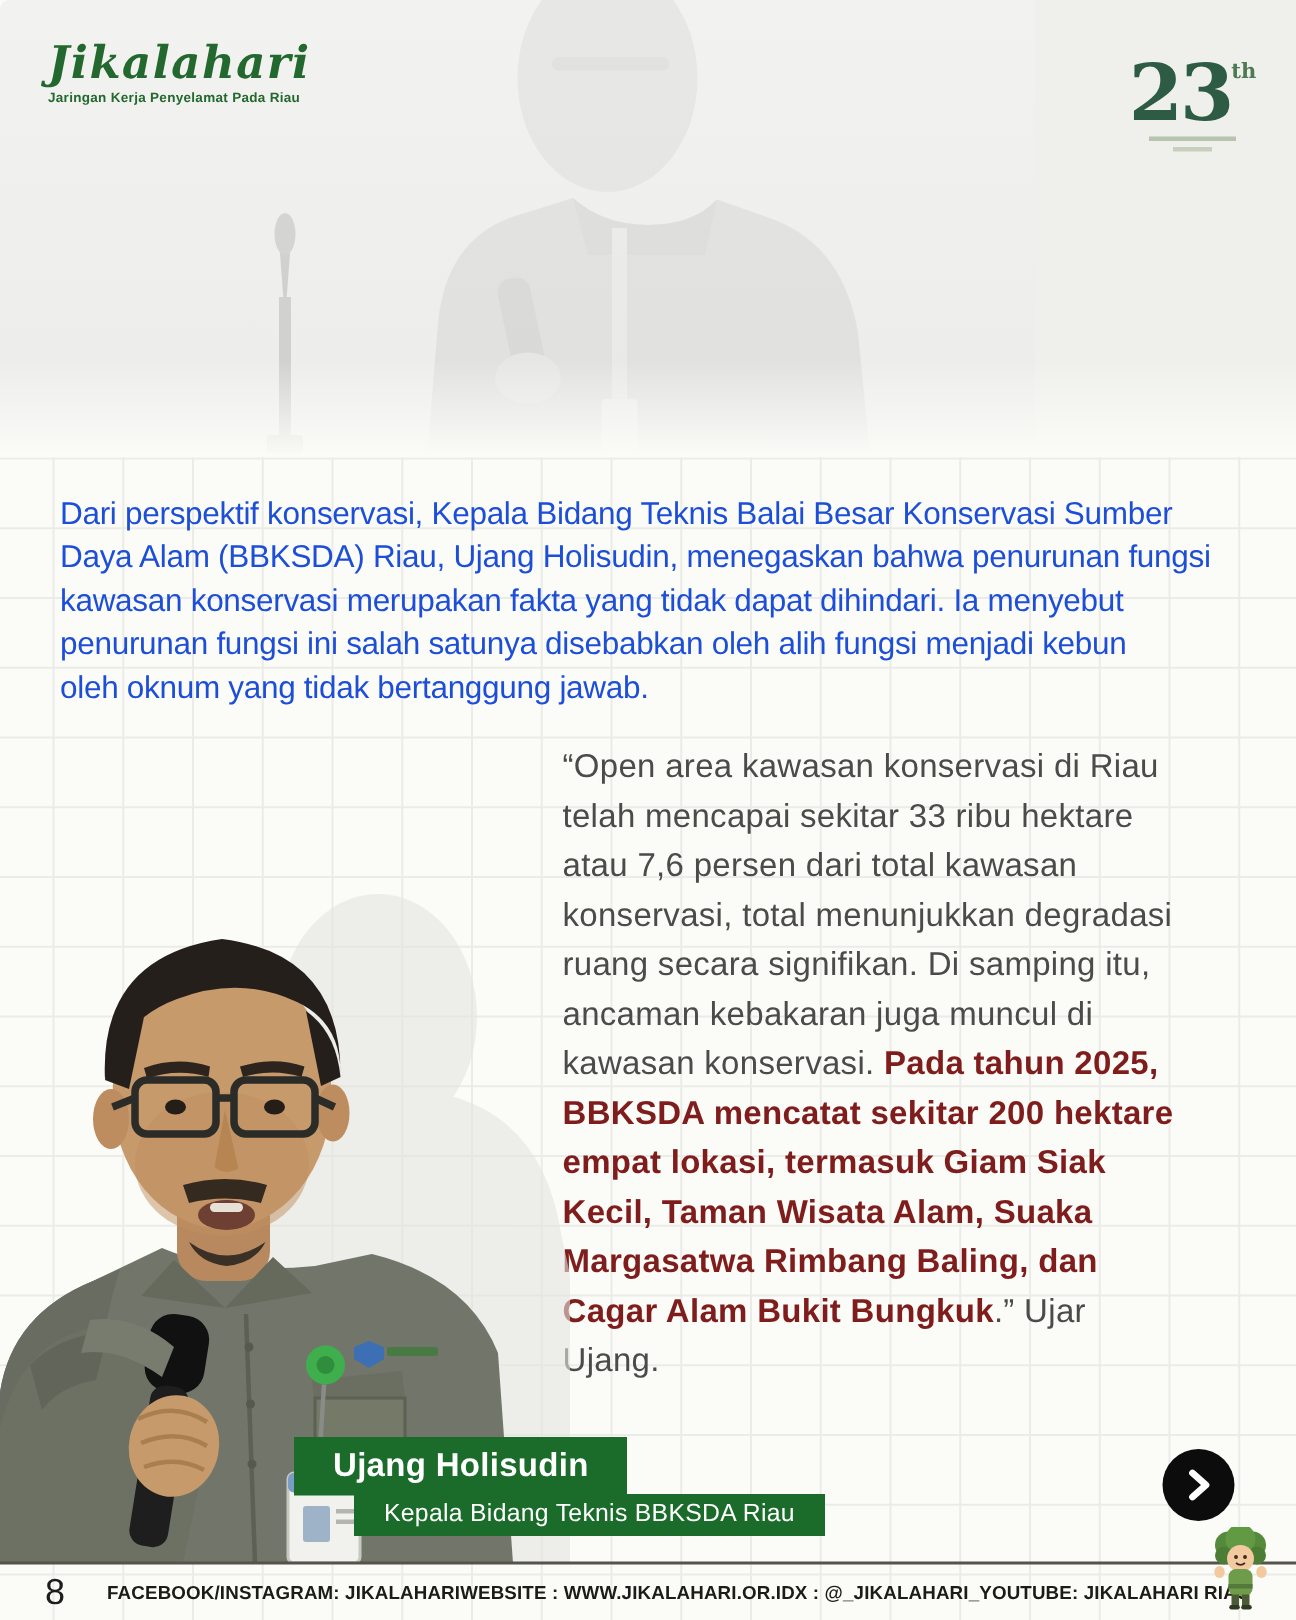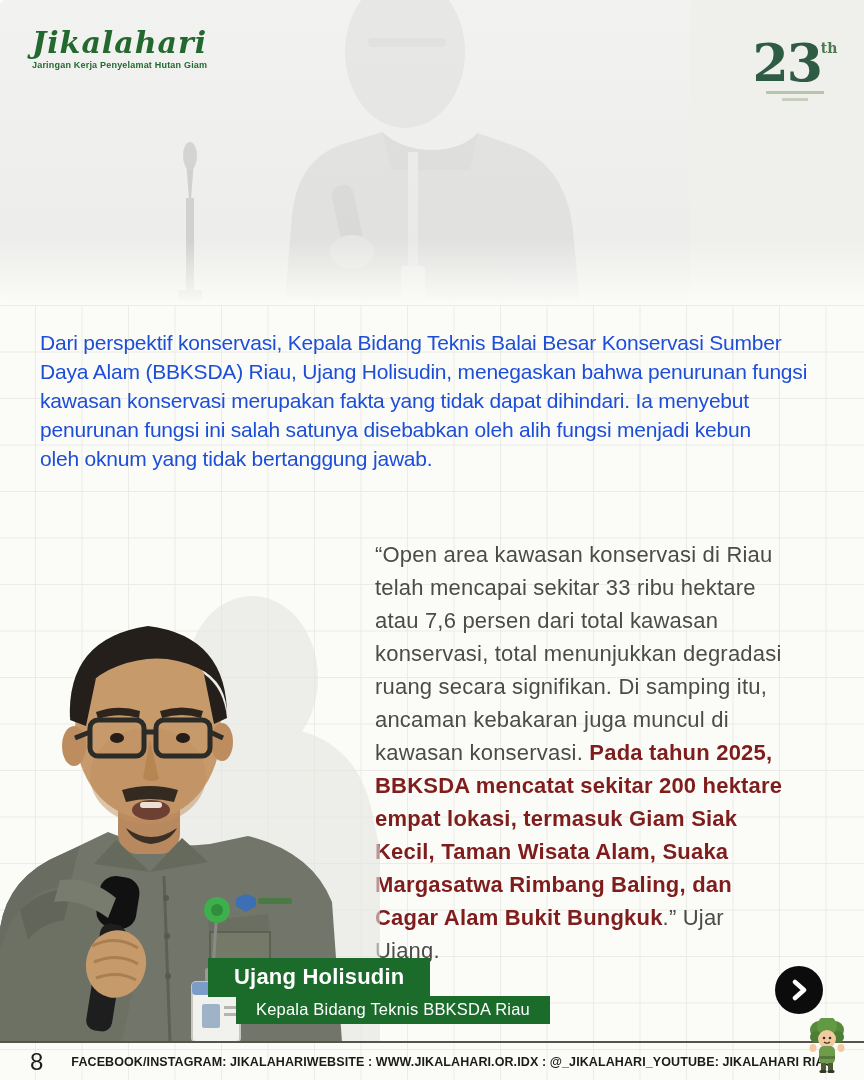--- a/index.html
+++ b/index.html
@@ -30,30 +30,30 @@
   }
   .anniv-suffix{font-size:14px;vertical-align:28px;letter-spacing:0;color:#4d7a52;}
   .anniv-line1{margin:2px auto 0;width:58px;height:3px;background:#b9c4ae;}
   .anniv-line2{margin:4px auto 0;width:26px;height:3px;background:#c9cfbe;}
 
   
   .intro{left:40px;top:328px;color:#1d4ed8;font-size:21px;line-height:29px;letter-spacing:-.2px;}
   .intro div{white-space:nowrap;}
 
   
-  .quote{left:375px;top:494px;color:#4b4b49;font-size:22px;line-height:33px;letter-spacing:.2px;margin-top:44px;}
+  .quote{left:375px;top:494px;color:#4b4b49;font-size:22px;line-height:33px;letter-spacing:.2px;}
   .quote div{white-space:nowrap;}
   .quote .hl{color:#7f1d1d;font-weight:bold;}
 
   
   .speaker-photo{left:0;top:580px;width:380px;height:462px;z-index:2;}
 
   
   .nameplate{z-index:6;background:#1b6c2b;color:#ffffff;}
-  .nameplate.name{left:208px;top:958px;padding:6px 26px 7px;font-size:22px;font-weight:bold;letter-spacing:.2px;}
+  .nameplate.name{left:196px;top:958px;padding:6px 26px 7px;font-size:22px;font-weight:bold;letter-spacing:.2px;}
   .nameplate.title{left:236px;top:996px;padding:4px 20px 5px;font-size:16.5px;font-weight:400;letter-spacing:.2px;}
 
   
   .next-btn{
     left:775px;top:966px;width:48px;height:48px;border-radius:50%;
     background:#0c0c0c;border:none;cursor:pointer;z-index:6;
     display:flex;align-items:center;justify-content:center;padding:0;
   }
 
   
@@ -100,21 +100,21 @@
       <ellipse cx="190" cy="156" rx="7" ry="14" fill="#b5b5b3"></ellipse>
       <rect x="186" y="198" width="8" height="96" fill="#b0b0ae"></rect>
       <rect x="178" y="290" width="24" height="12" rx="2" fill="#ababa9"></rect>
     </g>
     <rect y="240" width="864" height="65" fill="url(#heroFade)"></rect>
   </svg>
 </div>
 
 <div class="abs logo-box">
   <div class="logo-script">Jikalahari</div>
-  <div class="logo-tagline">Jaringan Kerja Penyelamat Hutan Giam</div>
+  <div class="logo-tagline">Jaringan Kerja Penyelamat Pada Riau</div>
 </div>
 
 <div class="abs anniv">
   <div class="anniv-num"><span>23</span><span class="anniv-suffix">th</span></div>
   <div class="anniv-line1"></div>
   <div class="anniv-line2"></div>
 </div>
 
 <div class="abs intro">
     <div>Dari perspektif konservasi, Kepala Bidang Teknis Balai Besar Konservasi Sumber</div>

